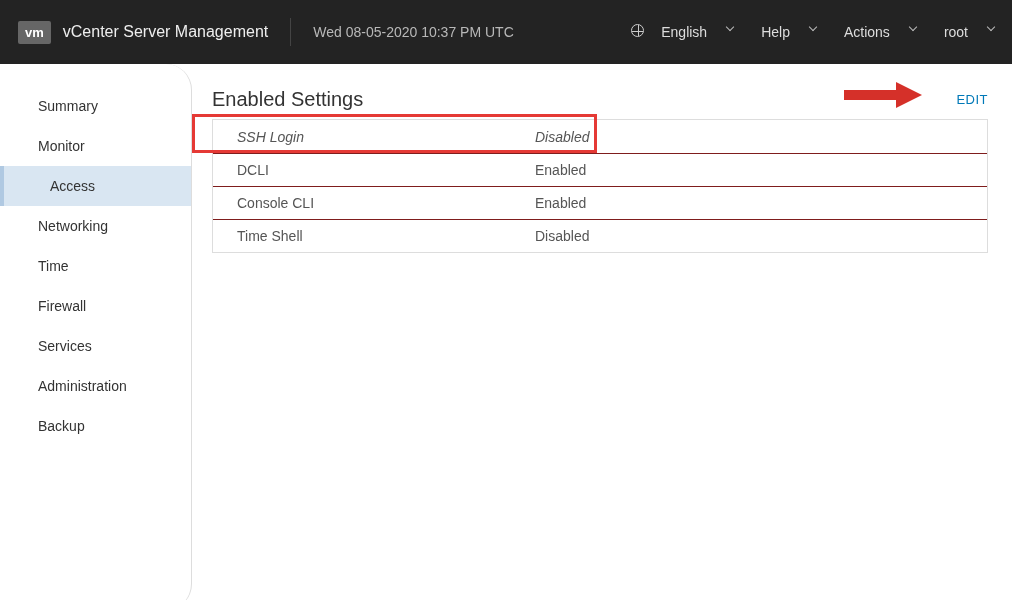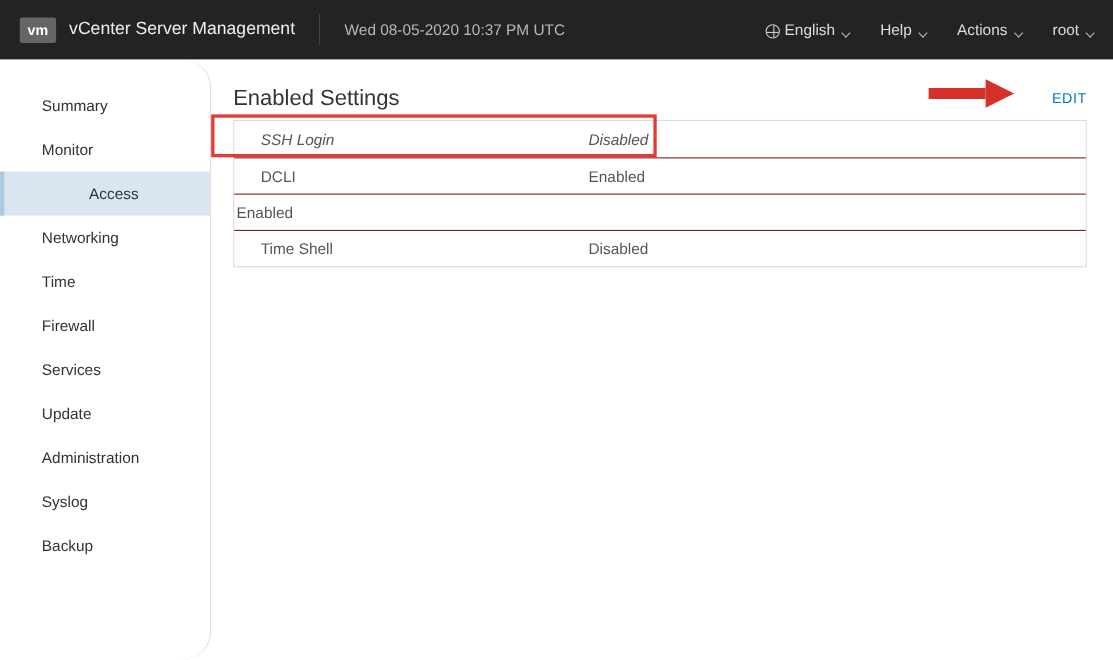--- a/index.html
+++ b/index.html
@@ -7,21 +7,21 @@
       font-family: "Segoe UI", Arial, sans-serif;
       font-size: 14px;
       color: #333;
       background: #fff;
       width: 1012px;
       height: 600px;
       overflow: hidden;
     }
     .topbar {
       background: #232323;
-      height: 54px;
+      height: 64px;
       display: flex;
       align-items: center;
       color: #eaeaea;
       padding: 0 18px;
     }
     .logo-box {
       background: #666;
       color: #fff;
       font-weight: 600;
       font-size: 13px;
@@ -44,23 +44,23 @@
     .timestamp {
       color: #b8b8b8;
       font-size: 14px;
     }
     .topbar-spacer { flex: 1; }
     .topbar-item {
       color: #ddd;
       font-size: 14px;
       margin-left: 28px;
       display: inline-flex;
-      align-items: flex-end;
+      align-items: flex-start;
       cursor: pointer;
-      gap: 4px;
+      gap: 17px;
     }
     .globe-icon {
       width: 13px; height: 13px;
       border: 1px solid #ccc;
       border-radius: 50%;
       position: relative;
       display: inline-block;
     }
     .globe-icon::before {
       content: '';
@@ -90,22 +90,21 @@
     }
     .sidebar-item {
       padding: 12px 18px 12px 38px;
       color: #333;
       font-size: 14px;
       cursor: pointer;
     }
     .sidebar-item.active {
       background: #d9e6f2;
       border-left: 4px solid #b0c9e2;
-      padding-left: 30px;
-      text-align: center;
+      padding-left: 46px;
     }
     .main {
       flex: 1;
       padding: 24px 24px 0 20px;
       position: relative;
     }
     .heading-row {
       display: flex;
       align-items: center;
       justify-content: space-between;
@@ -182,41 +181,40 @@
 
 <div class="layout">
   <div class="sidebar" id="sidebar">
       <div class="sidebar-item">Summary</div>
       <div class="sidebar-item">Monitor</div>
       <div class="sidebar-item active">Access</div>
       <div class="sidebar-item">Networking</div>
       <div class="sidebar-item">Time</div>
       <div class="sidebar-item">Firewall</div>
       <div class="sidebar-item">Services</div>
-      <div class="sidebar-item">Update</div>
       <div class="sidebar-item">Administration</div>
-      <div class="sidebar-item">Syslog</div>
       <div class="sidebar-item">Backup</div>
     </div>
 
   <div class="main">
     <div class="heading-row">
       <div class="page-heading">Enabled Settings</div>
       <div class="edit-link">EDIT</div>
     </div>
     <div class="settings-table" id="settings-table">
         <div class="row">
           <div class="cell-label">SSH Login</div>
           <div class="cell-value">Disabled</div>
         </div>
         <div class="row">
           <div class="cell-label">DCLI</div>
           <div class="cell-value">Enabled</div>
         </div>
         <div class="row">
+          <div class="cell-label">Console CLI</div>
           <div class="cell-value">Enabled</div>
         </div>
         <div class="row">
           <div class="cell-label">Time Shell</div>
           <div class="cell-value">Disabled</div>
         </div>
       </div>
 
     <div class="highlight-box" style="top:50px; left:0px; width:405px; height:39px;"></div>
 

